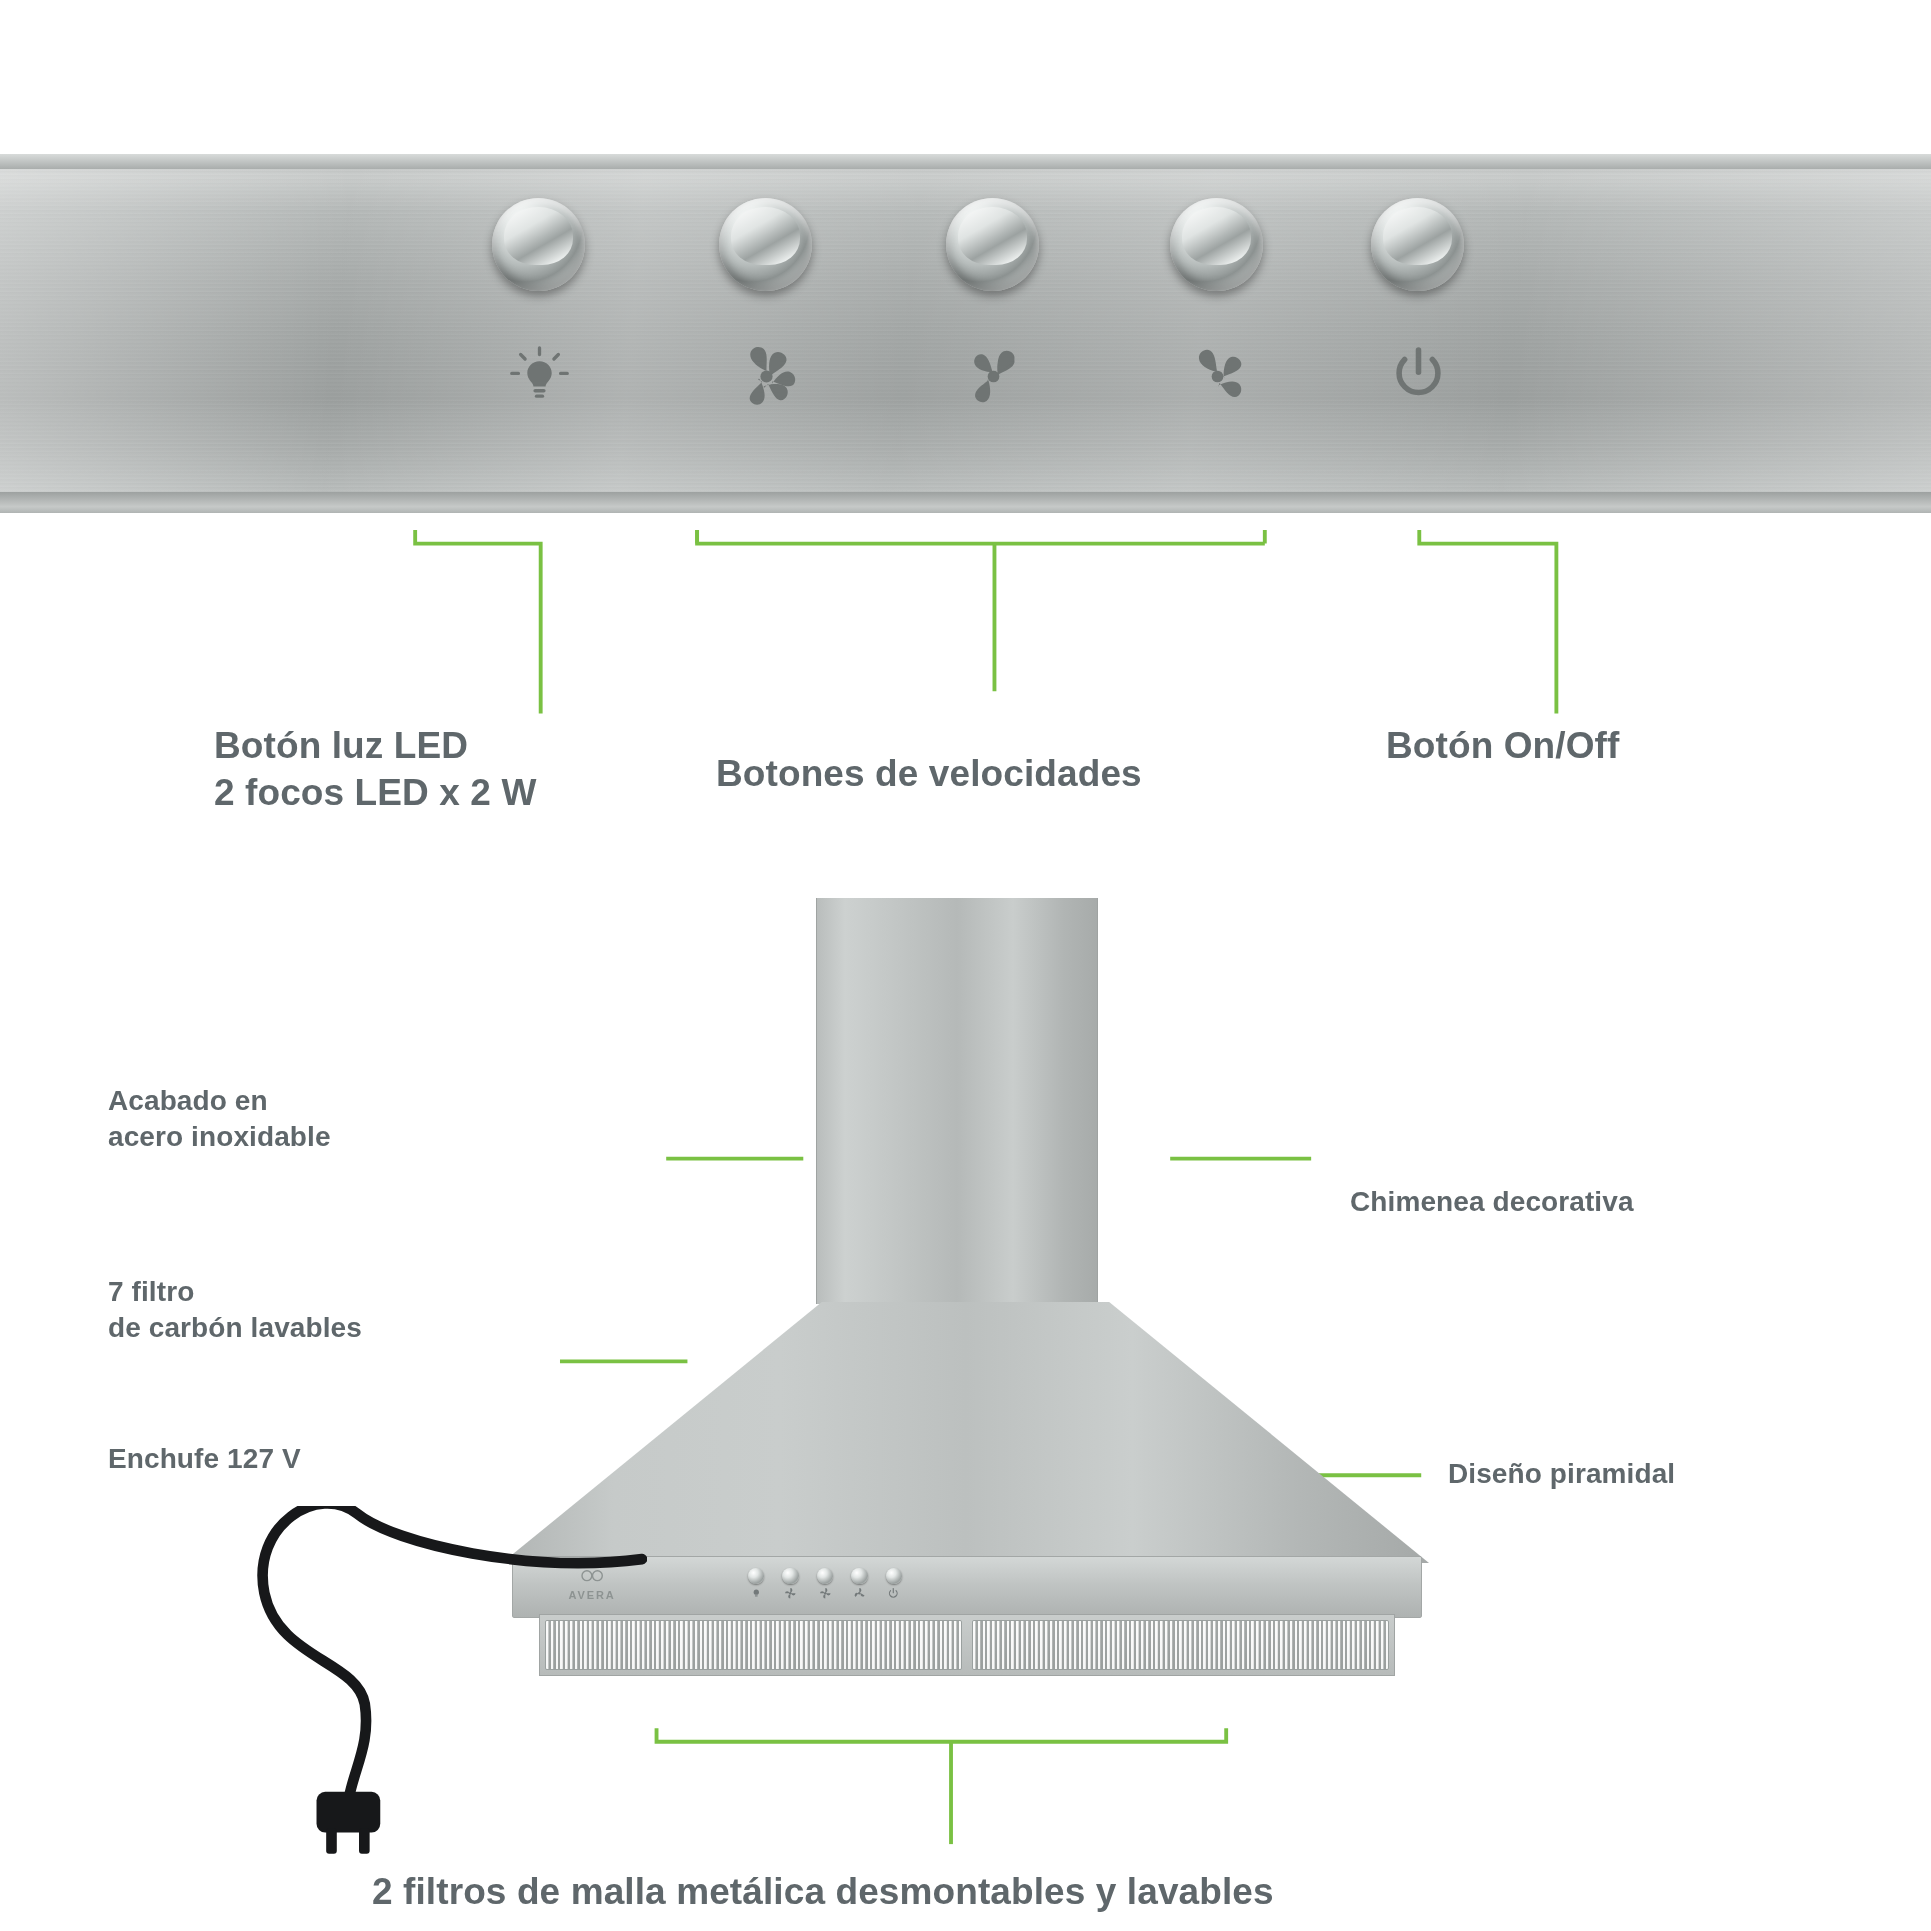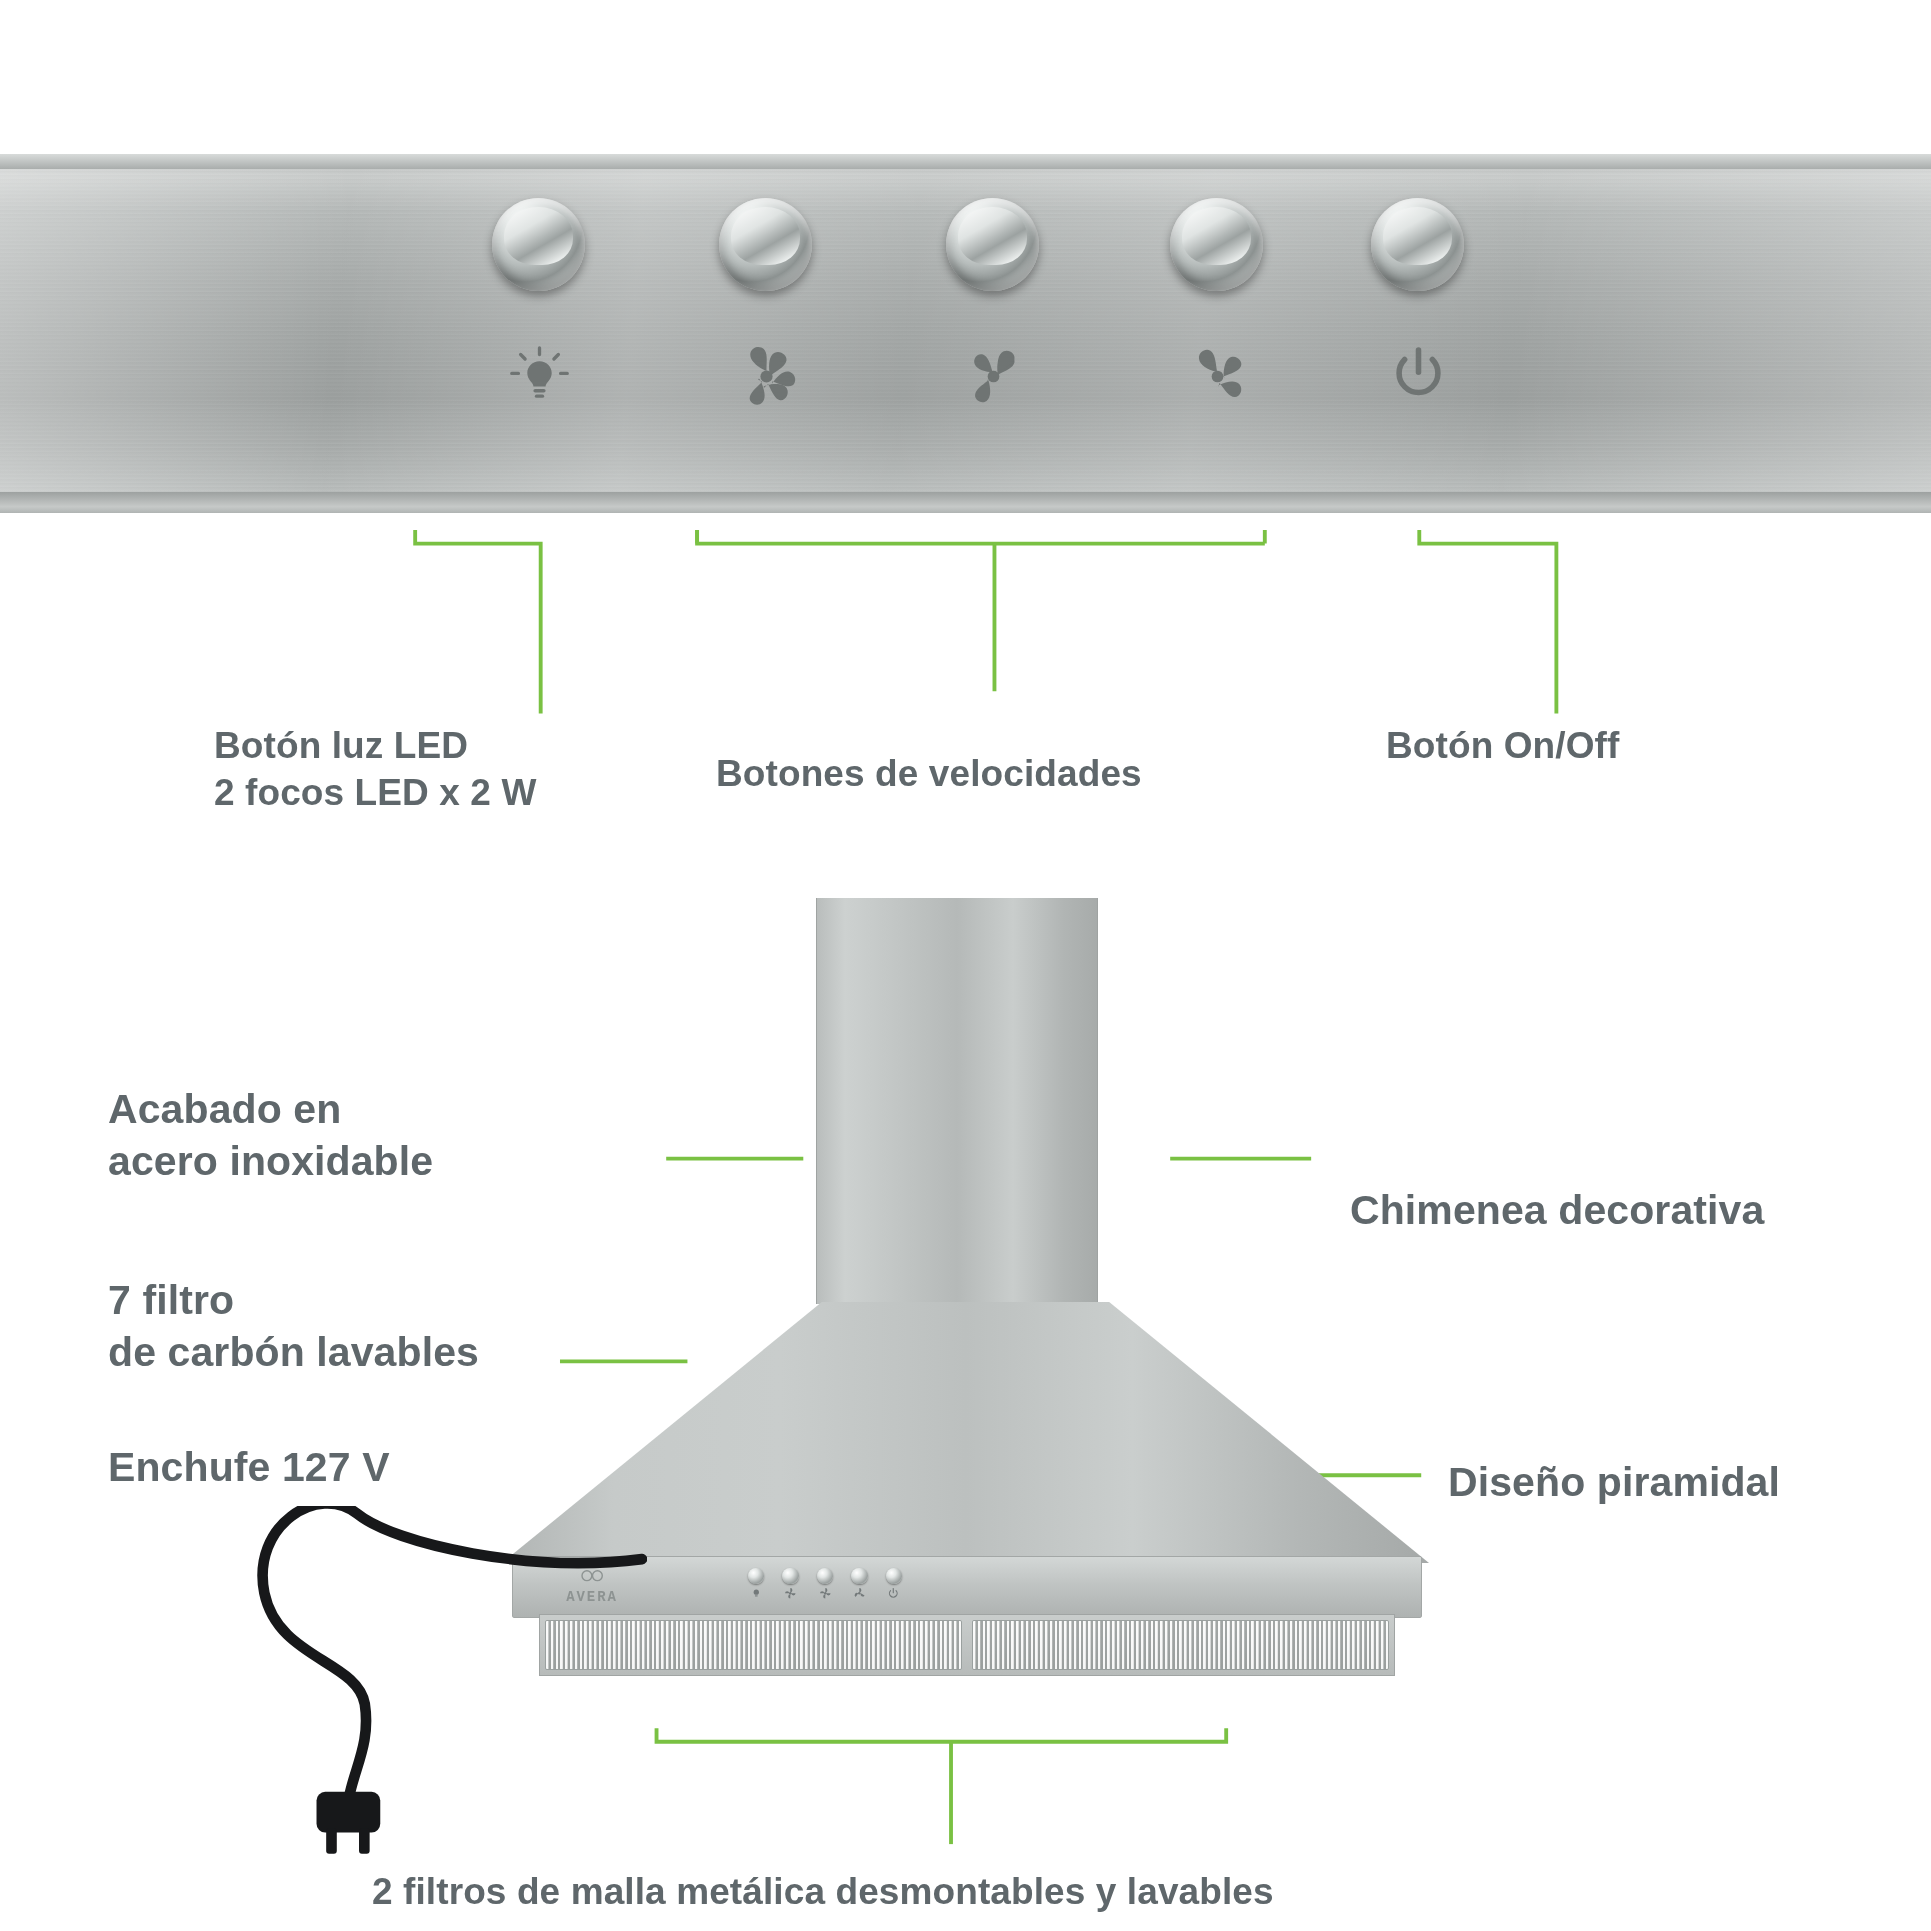--- a/index.html
+++ b/index.html
@@ -119,21 +119,21 @@
 
   
   .label {
     position: absolute;
     color: #5f676b;
     font-weight: bold;
     letter-spacing: 0.1px;
     line-height: 1.28;
   }
   .label.l-top { font-size: 37px; }
-  .label.l-mid { font-size: 41px; }
+  .label.l-mid { font-size: 28px; }
   .label.l-bottom { font-size: 37px; text-align: right; }
 
   
   #hood {
     position: absolute;
     left: 502px;
     top: 898px;
     width: 927px;
     height: 792px;
   }
@@ -213,21 +213,21 @@
   .mini-col { display:flex; flex-direction:column; align-items:center; gap:2.9px; }
   .mini-glyph { color:#73797a; line-height:1; }
   #brand {
     position: absolute;
     left: 37px;
     top: 670px;
     width: 106px;
     text-align: center;
     color: #8d9392;
   }
-  #brand .brand-text { font-size: 14px; letter-spacing: 1.9px; font-weight: bold; margin-top: 1.9px; font-family: Liberation Mono, monospace; }
+  #brand .brand-text { font-size: 11px; letter-spacing: 1.9px; font-weight: bold; margin-top: 1.9px; }
 
   
   #cord { position: absolute; left: 241px; top: 1506px; width: 406px; height: 367px; }
 </style>
 </head>
 <body>
 
 <div id="panel-band">
   <div class="brush"></div>
   <div class="sheen"></div>

